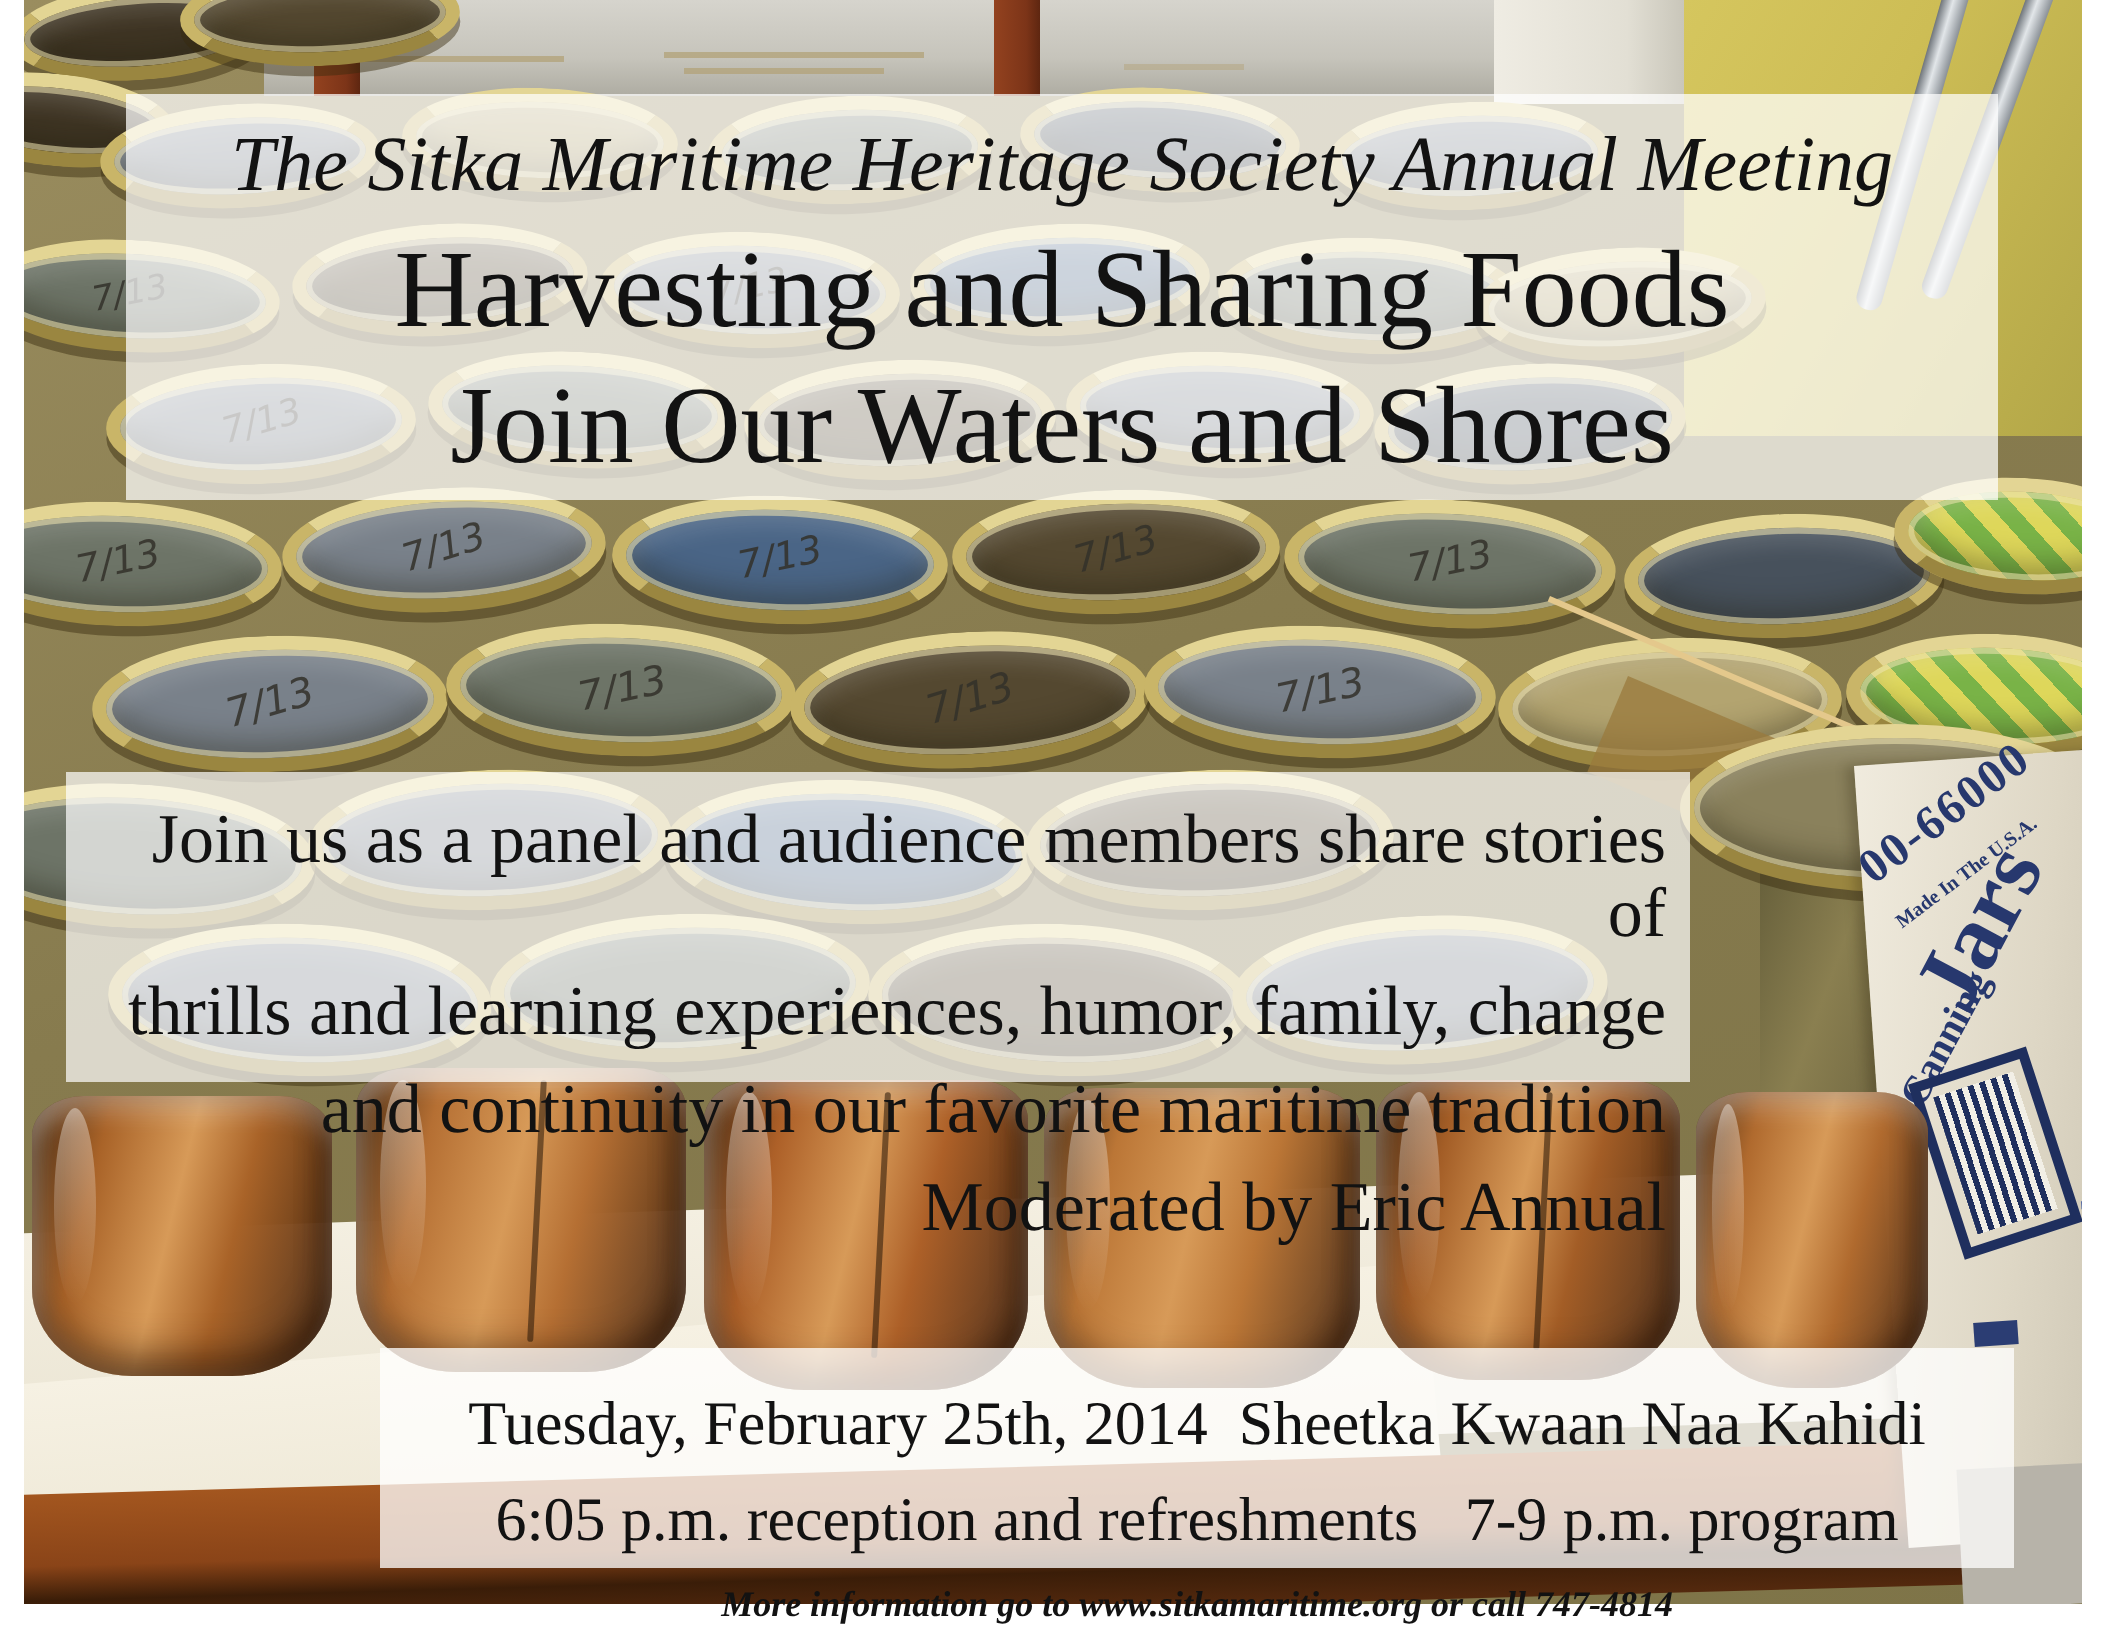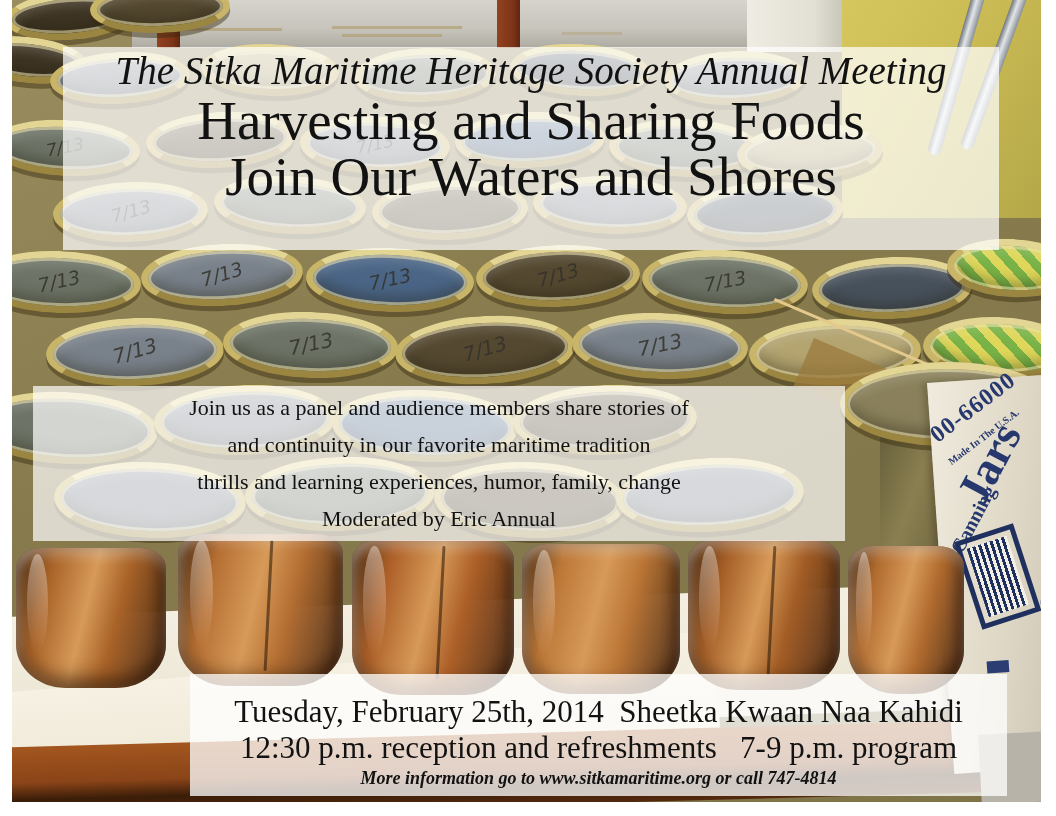--- a/index.html
+++ b/index.html
@@ -64,27 +64,27 @@
   
   .sjar{position:absolute;border-radius:26px 26px 50px 50px / 20px 20px 44px 44px;
         box-shadow:inset 0 10px 10px rgba(255,255,255,.22), inset 0 -12px 16px rgba(45,22,6,.5),
                    inset 6px 0 10px rgba(255,245,225,.25), inset -6px 0 12px rgba(45,22,6,.45);}
   .sjar .crack{position:absolute;left:54%;top:4%;width:3px;height:86%;transform:rotate(3deg);
         background:rgba(38,22,8,.55);border-radius:2px;}
   .sjar .gloss{position:absolute;left:7%;top:4%;width:14%;height:70%;border-radius:50%;
         background:linear-gradient(rgba(255,255,255,.4),rgba(255,255,255,0));}
   
   .banner{position:absolute;background:rgba(255,255,255,.72);color:#121212;text-align:center;}
-  .banner p{margin:0;white-space:pre-wrap;font-family:Liberation Serif, serif;}
+  .banner p{margin:12px;white-space:pre-wrap;font-family:Liberation Serif, serif;}
   .b-top{left:63px;top:47px;width:936px;height:201px;padding-top:2px;}
   .kicker,.subtitle{font-style:italic;font-size:39px;line-height:44px;}
   .title{font-size:55px;line-height:56px;}
   .b-mid{left:33px;top:386px;width:812px;height:152px;background:rgba(255,255,255,.70);padding-top:3px;}
-  .b-mid p{font-size:22px;line-height:37px;}
-  .b-bot{left:190px;top:674px;width:817px;height:102px;background:rgba(255,255,255,.76);padding-top:20px;}
+  .b-mid p{font-size:35px;line-height:37px;text-align:right;}
+  .b-bot{left:190px;top:674px;width:817px;height:102px;background:rgba(255,255,255,.76);padding-top:8px;}
   .b-bot p{font-size:31px;line-height:36px;}
   .b-bot .fine{font-style:italic;font-size:18px;line-height:24px;font-weight:bold;}
 </style>
 </head>
 <body>
 
 <div class="page">
   <div class="photo">
 
     <div class="appliance">
@@ -216,23 +216,23 @@
   </div>
 
   <div class="banner b-top">
     <p class="kicker">The Sitka Maritime Heritage Society Annual Meeting</p>
     <p class="title">Harvesting and Sharing Foods</p>
     <p class="title">Join Our Waters and Shores</p>
   </div>
 
   <div class="banner b-mid">
     <p>Join us as a panel and audience members share stories of</p>
+    <p>thrills and learning experiences, humor, family, change</p>
     <p>and continuity in our favorite maritime tradition</p>
-    <p>thrills and learning experiences, humor, family, change</p>
     <p>Moderated by Eric Annual</p>
   </div>
 
   <div class="banner b-bot">
     <p>Tuesday, February 25th, 2014  Sheetka Kwaan Naa Kahidi</p>
-    <p>12:30 p.m. reception and refreshments   7-9 p.m. program</p>
+    <p>6:05 p.m. reception and refreshments   7-9 p.m. program</p>
     <p class="fine">More information go to www.sitkamaritime.org or call 747-4814</p>
   </div>
 </div>
 
 </body></html>

